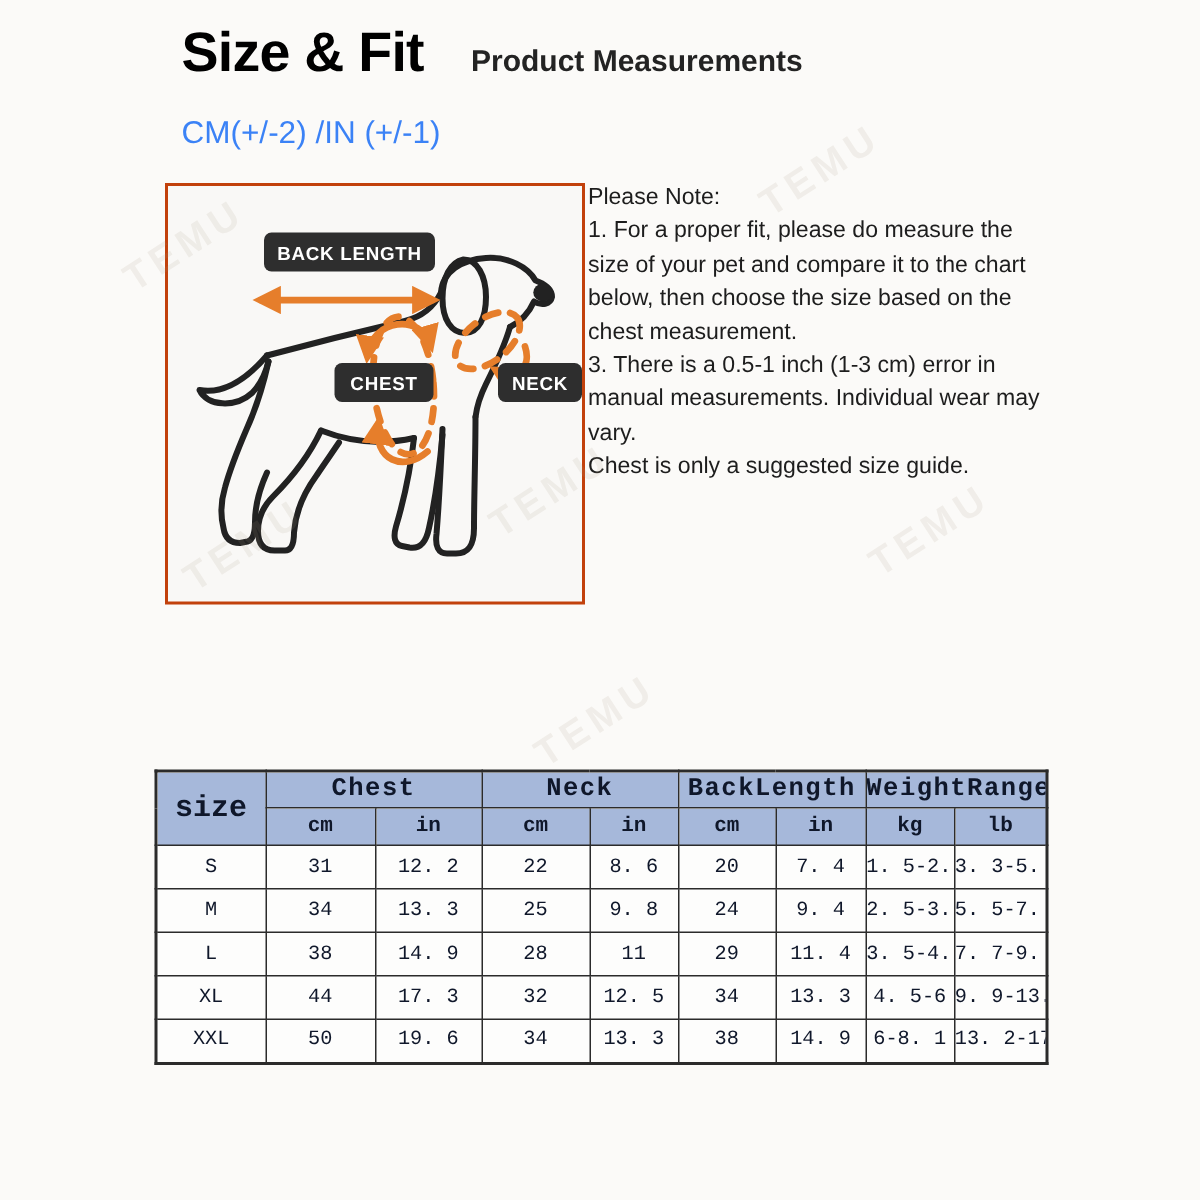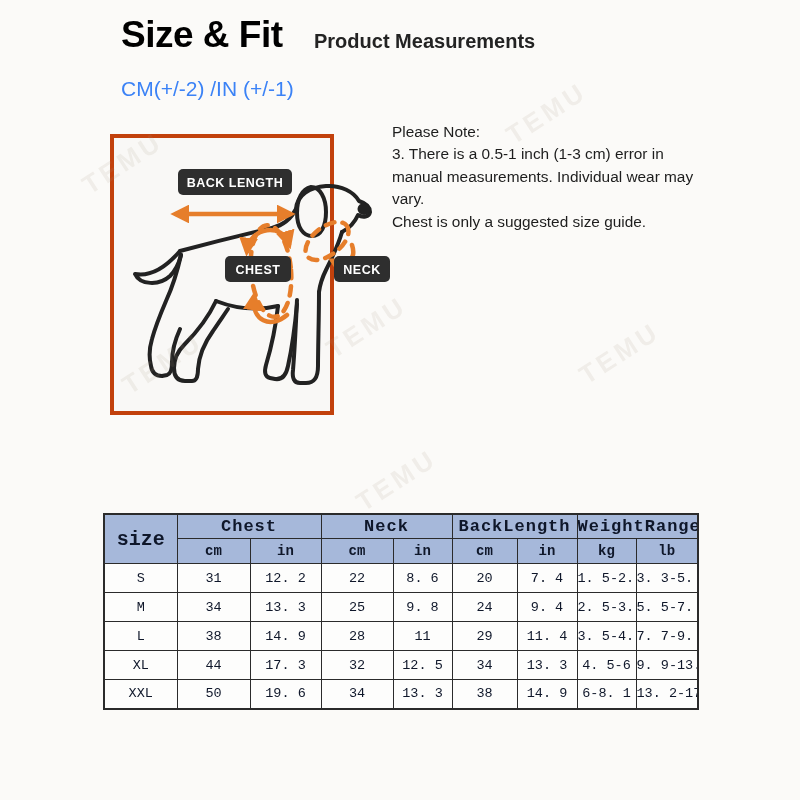--- a/index.html
+++ b/index.html
@@ -32,24 +32,24 @@
     position:absolute;
     font-size:26px;font-weight:700;letter-spacing:4px;
     color:rgba(168,156,132,0.13);
     transform:rotate(-33deg);
     z-index:5;pointer-events:none;
     font-family:"Liberation Sans",sans-serif;
   }
 
   
   .diagram-box{
-    position:absolute;left:110px;top:134px;
-    width:224px;height:281px;
+    position:absolute;left:110px;top:122px;
+    width:280px;height:281px;
     background:#f9f8f6;
-    border:4px solid #c2410c;
+    border:2px solid #c2410c;
     box-sizing:border-box;
   }
 
   
   .notes{
     position:absolute;left:392px;top:121px;width:302px;
     font-size:15.4px;line-height:22.4px;color:#1d1d1d;
   }
   .notes p{margin:0;}
 
@@ -141,20 +141,21 @@
         <rect x="111" y="118" width="66" height="26" rx="5" fill="#2e2e2e"></rect>
         <text x="144" y="136" text-anchor="middle" fill="#ffffff">CHEST</text>
         <rect x="220" y="118" width="56" height="26" rx="5" fill="#2e2e2e"></rect>
         <text x="248" y="136" text-anchor="middle" fill="#ffffff">NECK</text>
       </g>
     </svg>
   </div>
 
   <div class="notes">
     <p>Please Note:</p>
+    <p>1. For a proper fit, please do measure the size of your pet and compare it to the chart below, then choose the size based on the chest measurement.</p>
     <p>3. There is a 0.5-1 inch (1-3 cm) error in manual measurements. Individual wear may vary.</p>
     <p>Chest is only a suggested size guide.</p>
   </div>
 
   <table class="size-table">
     <colgroup>
       <col style="width:73px">
         <col style="width:73px">
         <col style="width:71px">
         <col style="width:72px">

